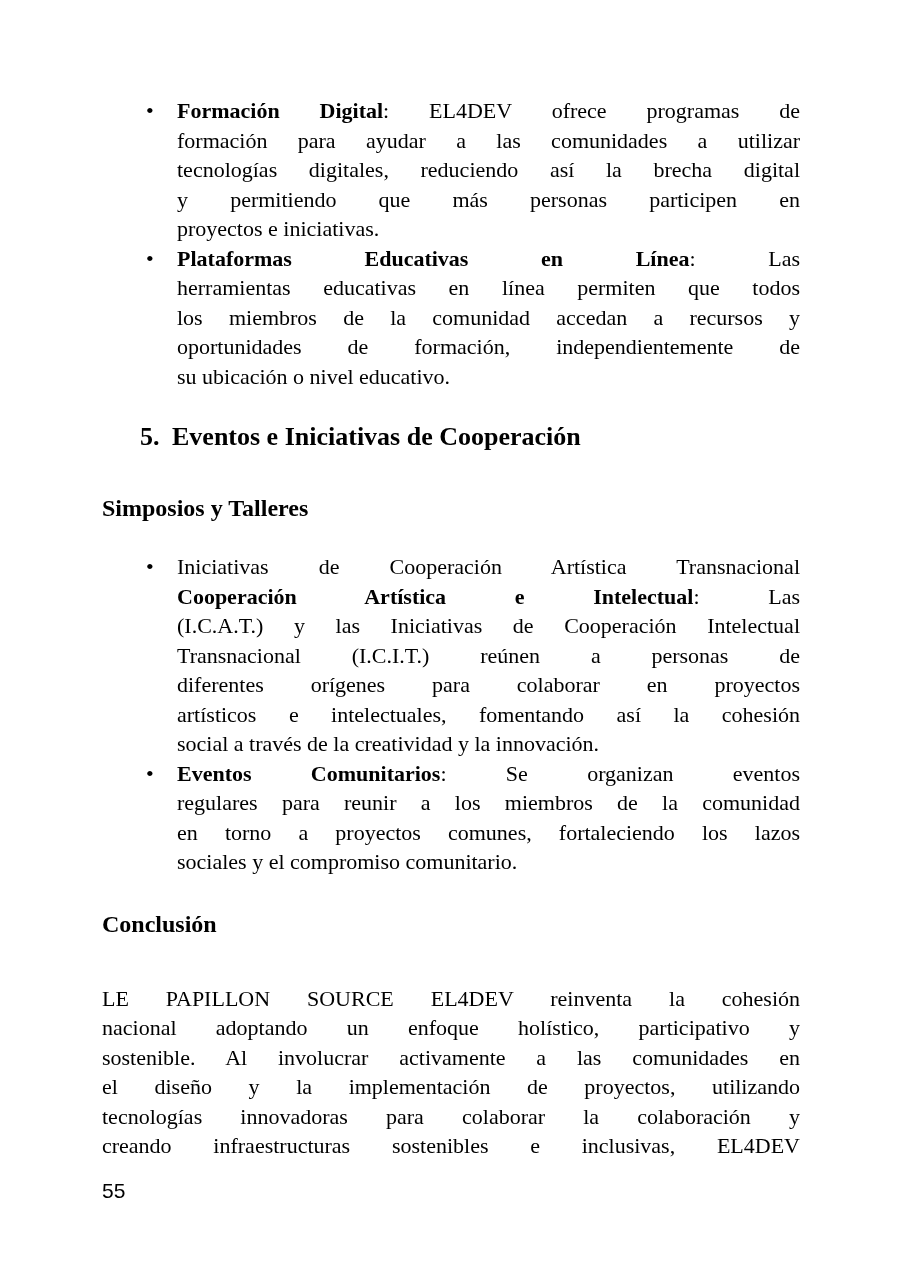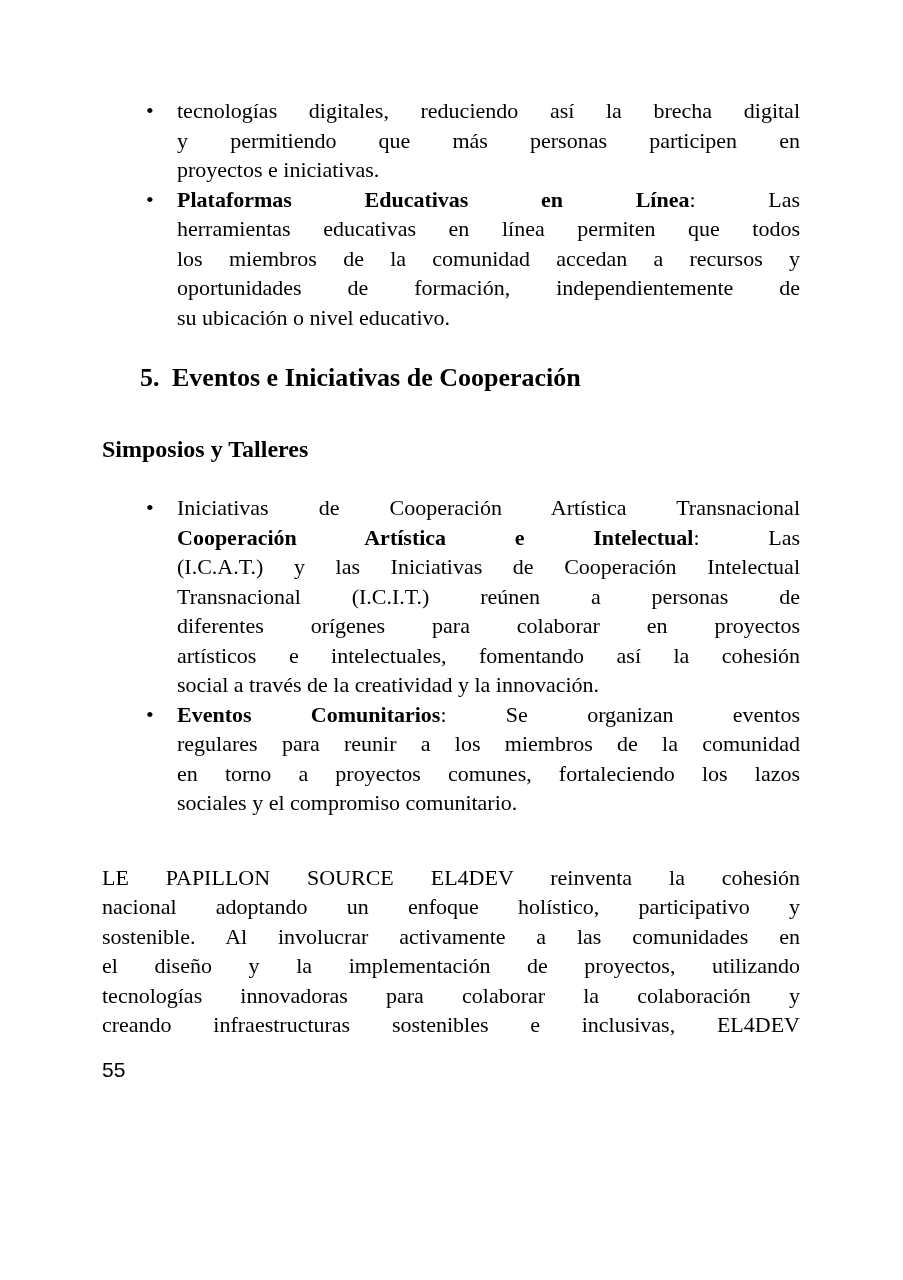--- a/index.html
+++ b/index.html
@@ -60,20 +60,22 @@
 </head>
 <body>
 
 <div class="page">
   <div class="content">
 
     <div class="bullet-list body-text">
 
       <div class="bullet-item">
         <span class="bullet-marker">•</span>
+        <div class="jline"><b>Formación Digital</b><span>: EL4DEV ofrece programas de</span></div>
+        <div class="jline"><span>formación para ayudar a las comunidades a utilizar</span></div>
         <div class="jline"><span>tecnologías digitales, reduciendo así la brecha digital</span></div>
         <div class="jline"><span>y permitiendo que más personas participen en</span></div>
         <div class="jline last"><span>proyectos e iniciativas.</span></div>
       </div>
 
       <div class="bullet-item">
         <span class="bullet-marker">•</span>
         <div class="jline"><b>Plataformas Educativas en Línea</b><span>: Las</span></div>
         <div class="jline"><span>herramientas educativas en línea permiten que todos</span></div>
         <div class="jline"><span>los miembros de la comunidad accedan a recursos y</span></div>
@@ -105,20 +107,21 @@
       <div class="bullet-item">
         <span class="bullet-marker">•</span>
         <div class="jline"><b>Eventos Comunitarios</b><span>: Se organizan eventos</span></div>
         <div class="jline"><span>regulares para reunir a los miembros de la comunidad</span></div>
         <div class="jline"><span>en torno a proyectos comunes, fortaleciendo los lazos</span></div>
         <div class="jline last"><span>sociales y el compromiso comunitario.</span></div>
       </div>
 
     </div>
 
+    <div class="side-heading conclusion">Conclusión</div>
 
     <div class="paragraph body-text">
       <div class="jline"><span>LE PAPILLON SOURCE EL4DEV reinventa la cohesión</span></div>
       <div class="jline"><span>nacional adoptando un enfoque holístico, participativo y</span></div>
       <div class="jline"><span>sostenible. Al involucrar activamente a las comunidades en</span></div>
       <div class="jline"><span>el diseño y la implementación de proyectos, utilizando</span></div>
       <div class="jline"><span>tecnologías innovadoras para colaborar la colaboración y</span></div>
       <div class="jline"><span>creando infraestructuras sostenibles e inclusivas, EL4DEV</span></div>
     </div>
 

